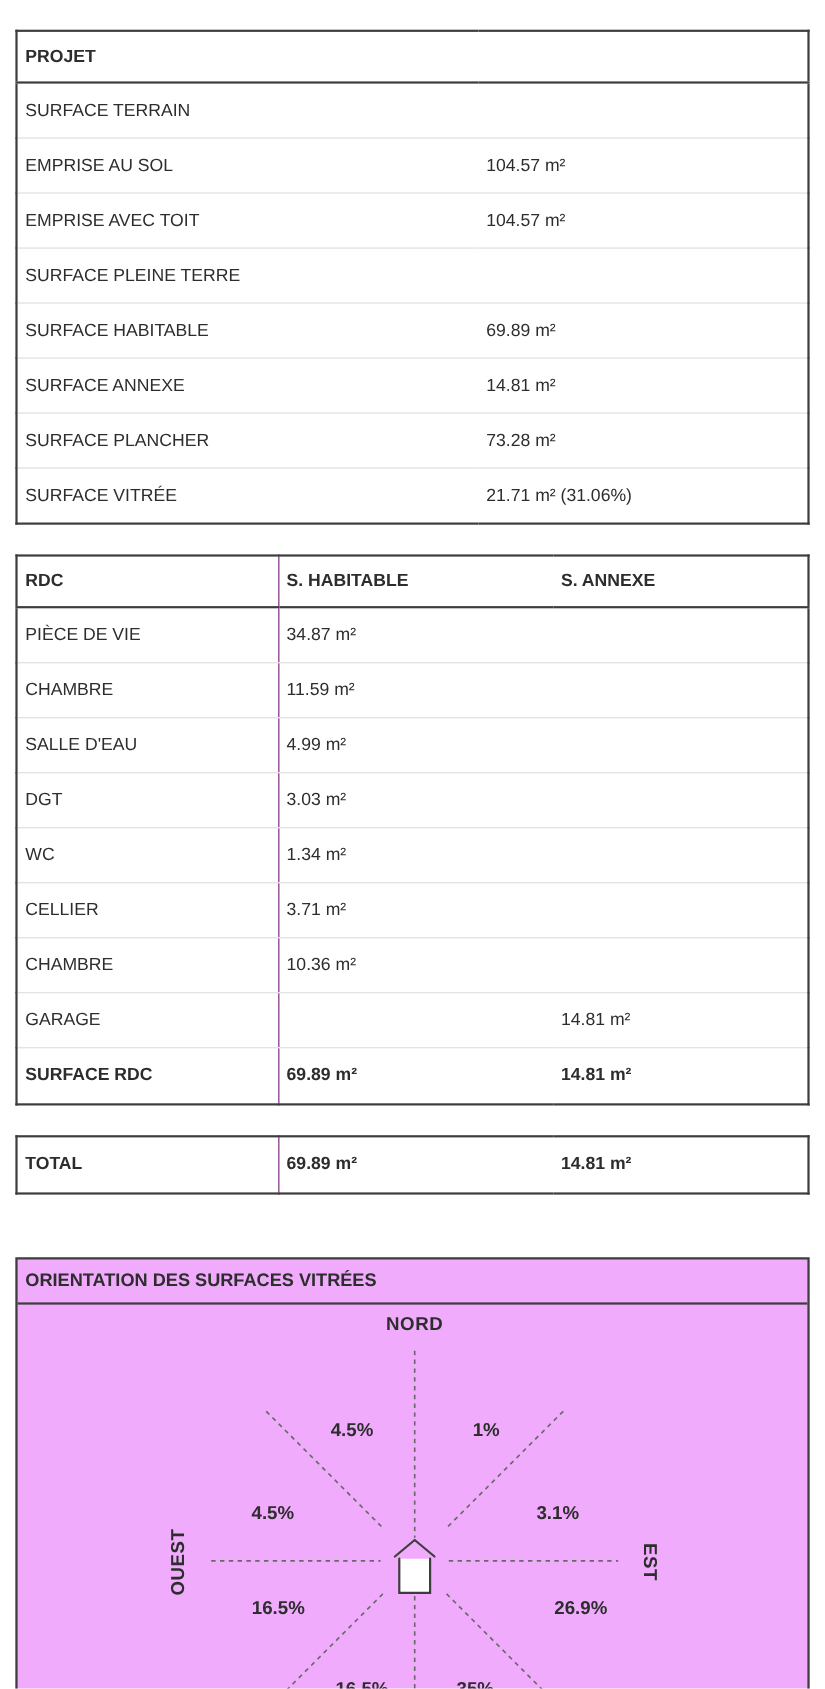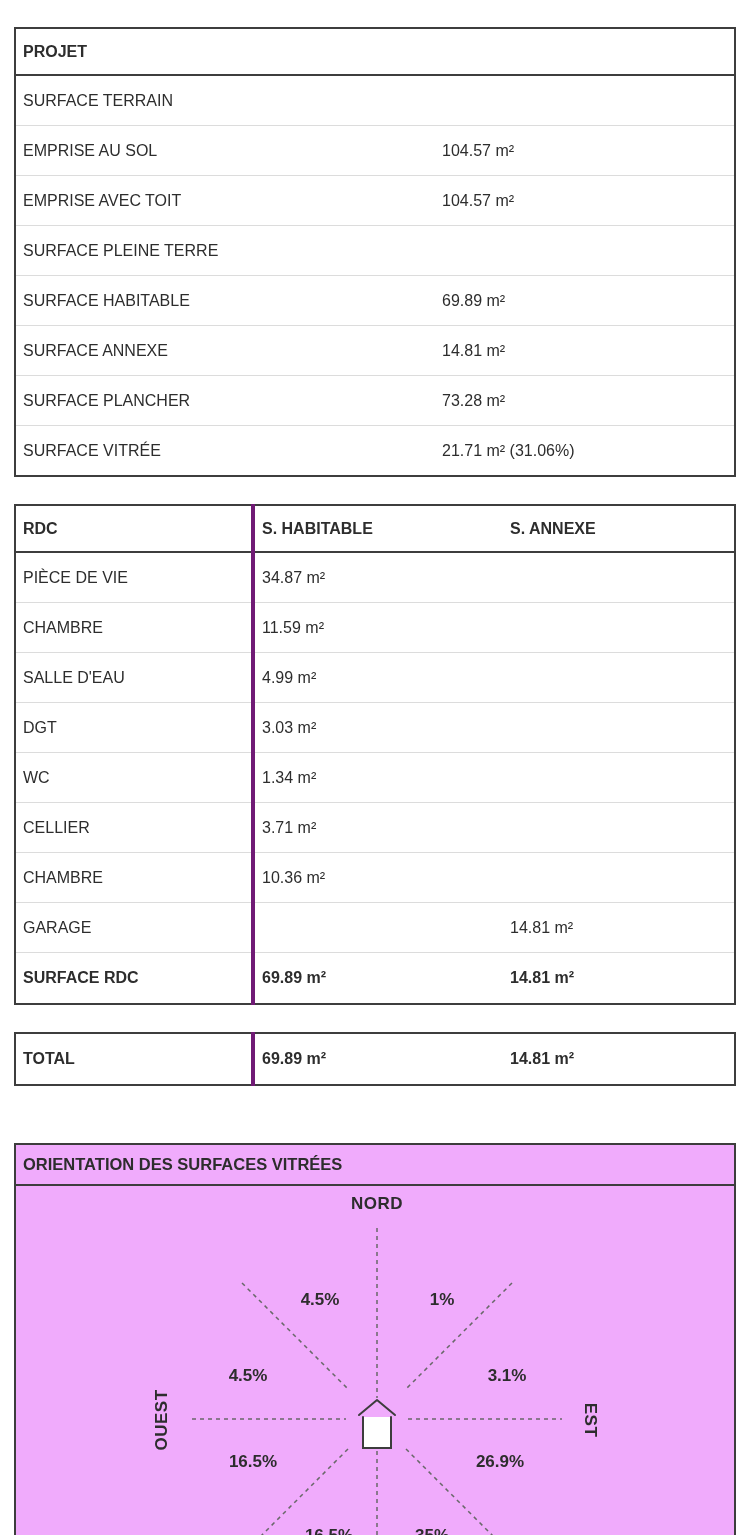--- a/index.html
+++ b/index.html
@@ -29,21 +29,21 @@
   }
   .tbl tr.hdr th{
     height:37px;
     font-weight:700;
     border-bottom:2px solid #3d3d3d;
   }
   .tbl td{border-bottom:1px solid #dcdcdc;}
   .tbl tr:last-child td{border-bottom:none;}
   .tbl .lbl{text-align:left;}
   .tbl .val{text-align:left;}
-  .tbl .vdiv{border-left:4px solid #701a75;}
+  .tbl .vdiv{border-left:1px solid #701a75;}
   .tbl tr.foot td{font-weight:700;height:42px;}
   table.total{margin-top:28px;}
   table.total td{font-weight:700;height:42px;}
 
   
   .obox{
     width:718px;
     margin-top:57px;
     border:2px solid #3d3d3d;
     background:#f0abfc;
@@ -226,19 +226,19 @@
       <span class="dir" style="left:361px;top:18px;">NORD</span>
       <span class="dir" style="left:361px;top:446px;">SUD</span>
       <span class="dir rot-ccw" style="left:146px;top:234px;">OUEST</span>
       <span class="dir rot-cw" style="left:574px;top:234px;">EST</span>
 
       <span class="pct" style="left:304px;top:114px;">4.5%</span>
       <span class="pct" style="left:426px;top:114px;">1%</span>
       <span class="pct" style="left:232px;top:190px;">4.5%</span>
       <span class="pct" style="left:491px;top:190px;">3.1%</span>
       <span class="pct" style="left:237px;top:276px;">16.5%</span>
-      <span class="pct" style="left:484px;top:276px;">26.9%</span>
+      <span class="pct" style="left:512px;top:276px;">26.9%</span>
       <span class="pct" style="left:313px;top:350px;">16.5%</span>
       <span class="pct" style="left:416px;top:350px;">35%</span>
     </div>
   </div>
 
 </div>
 
 </body></html>

